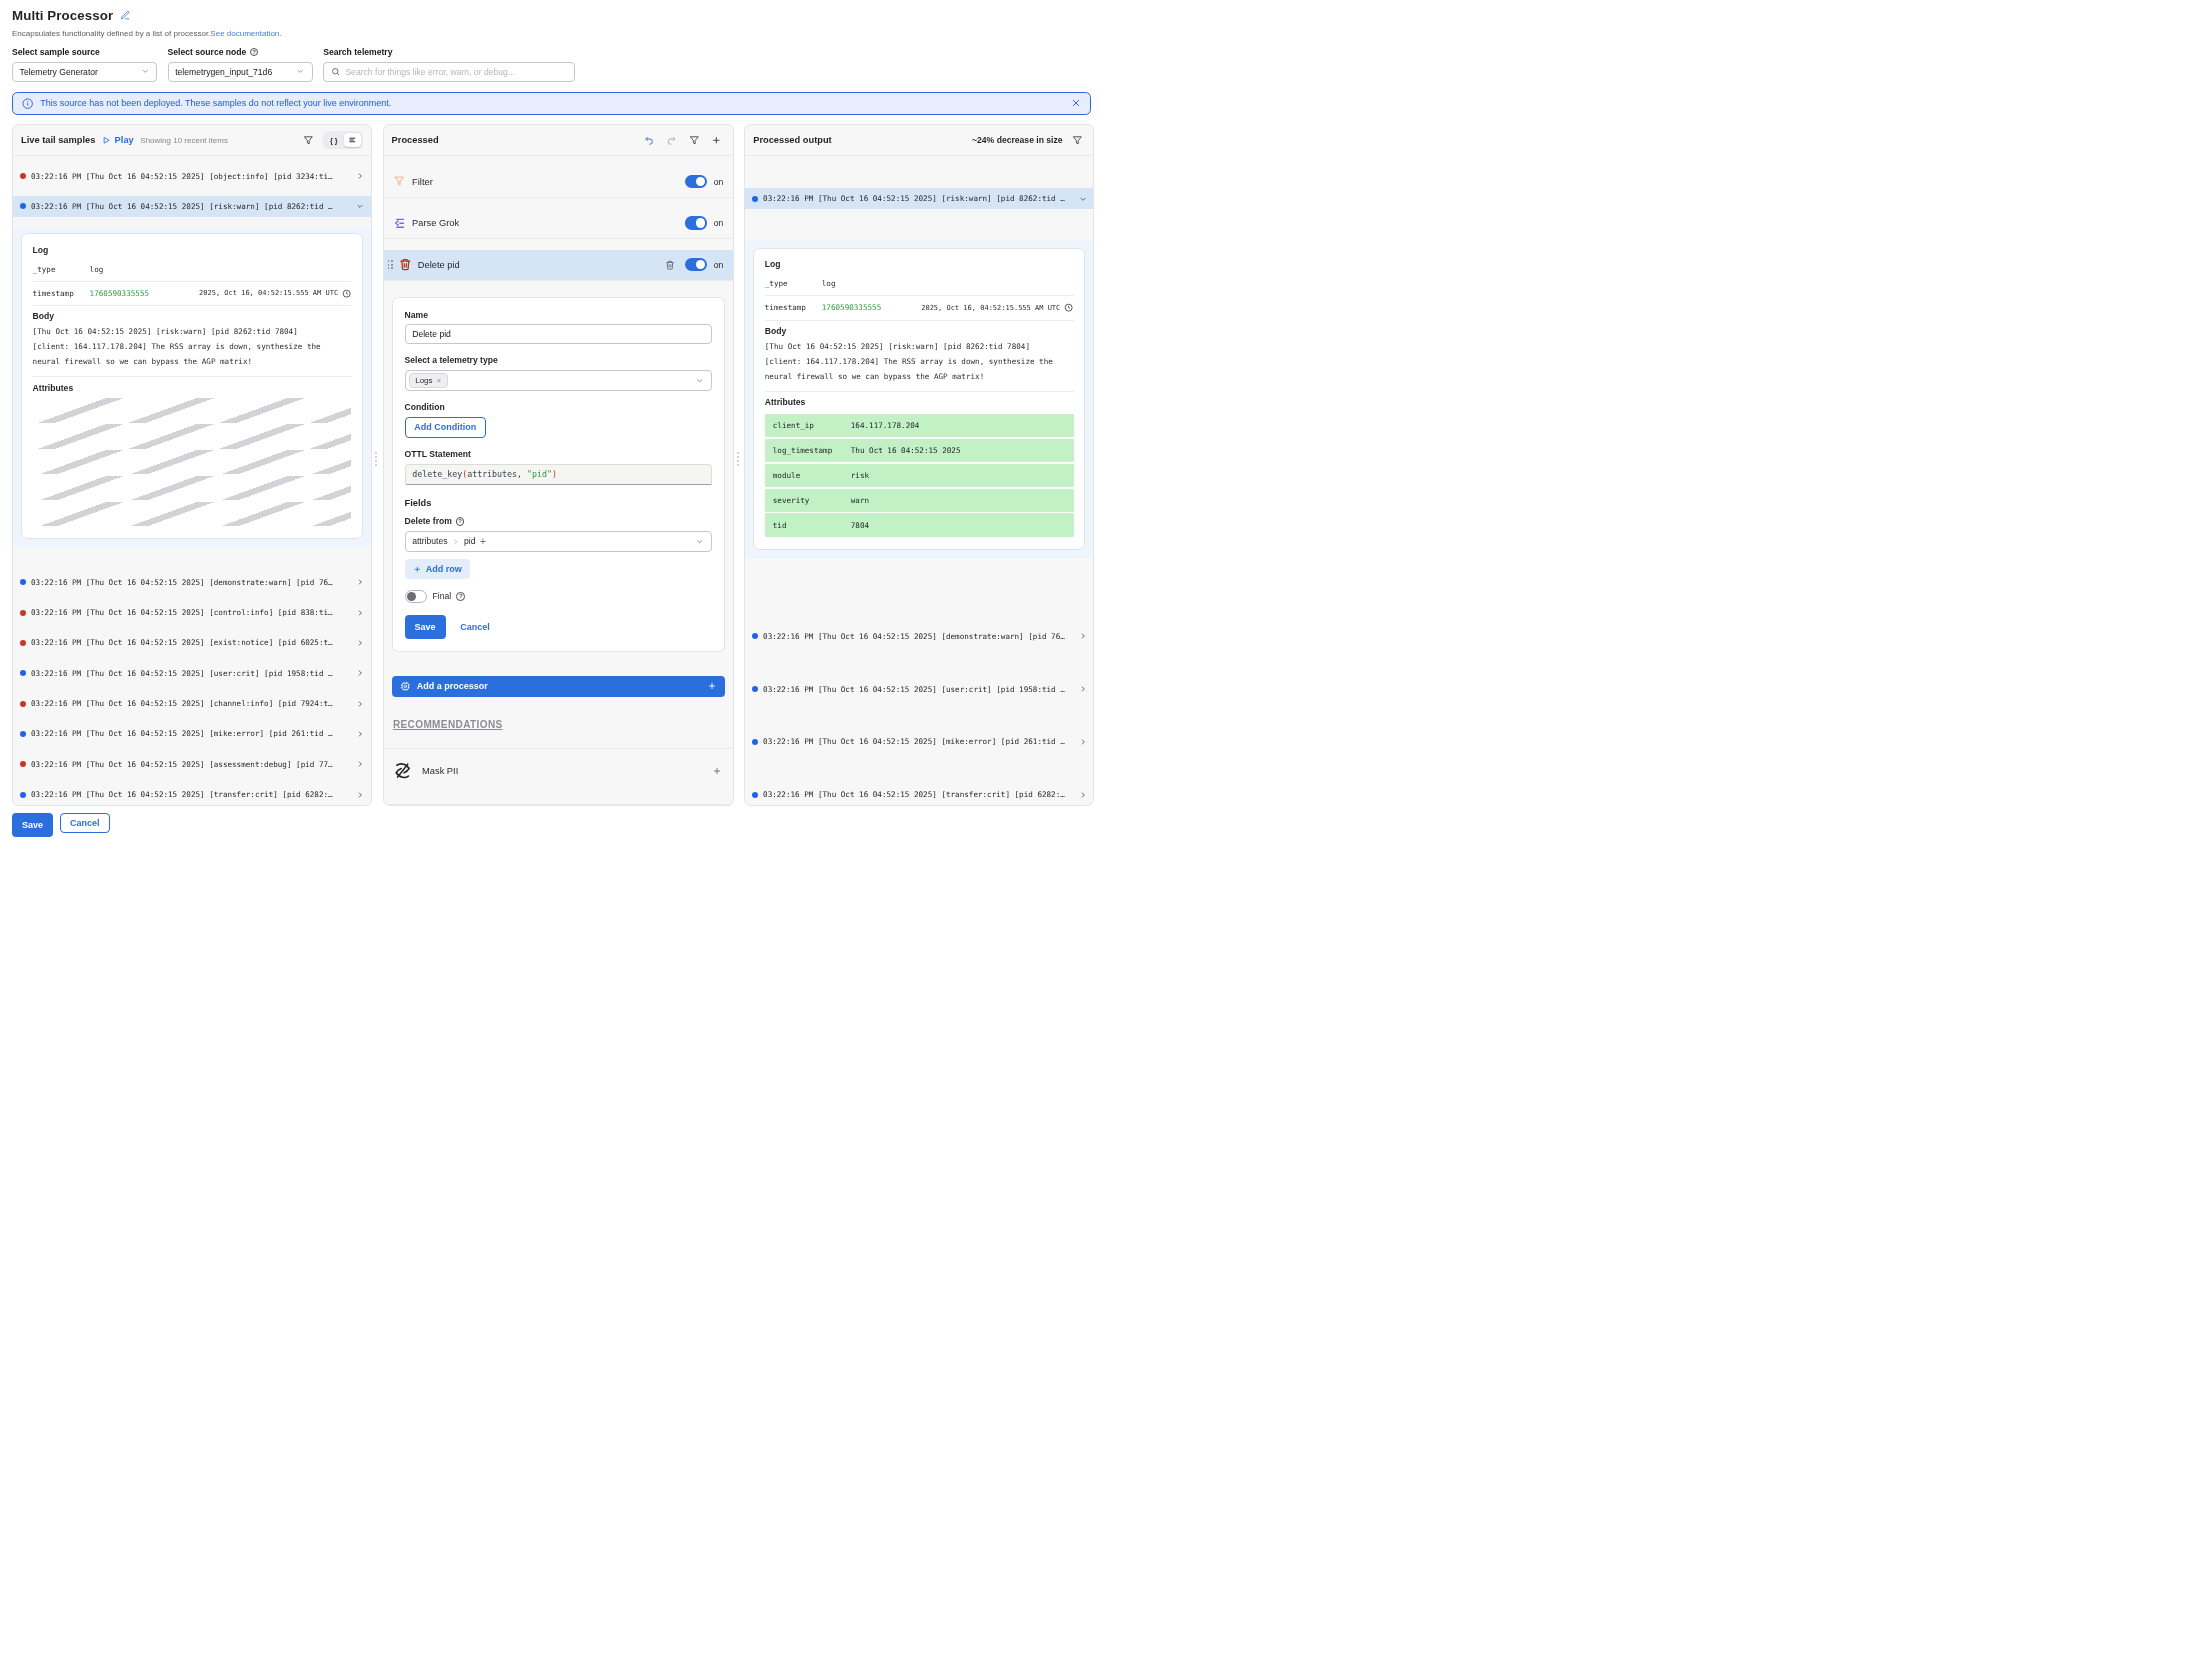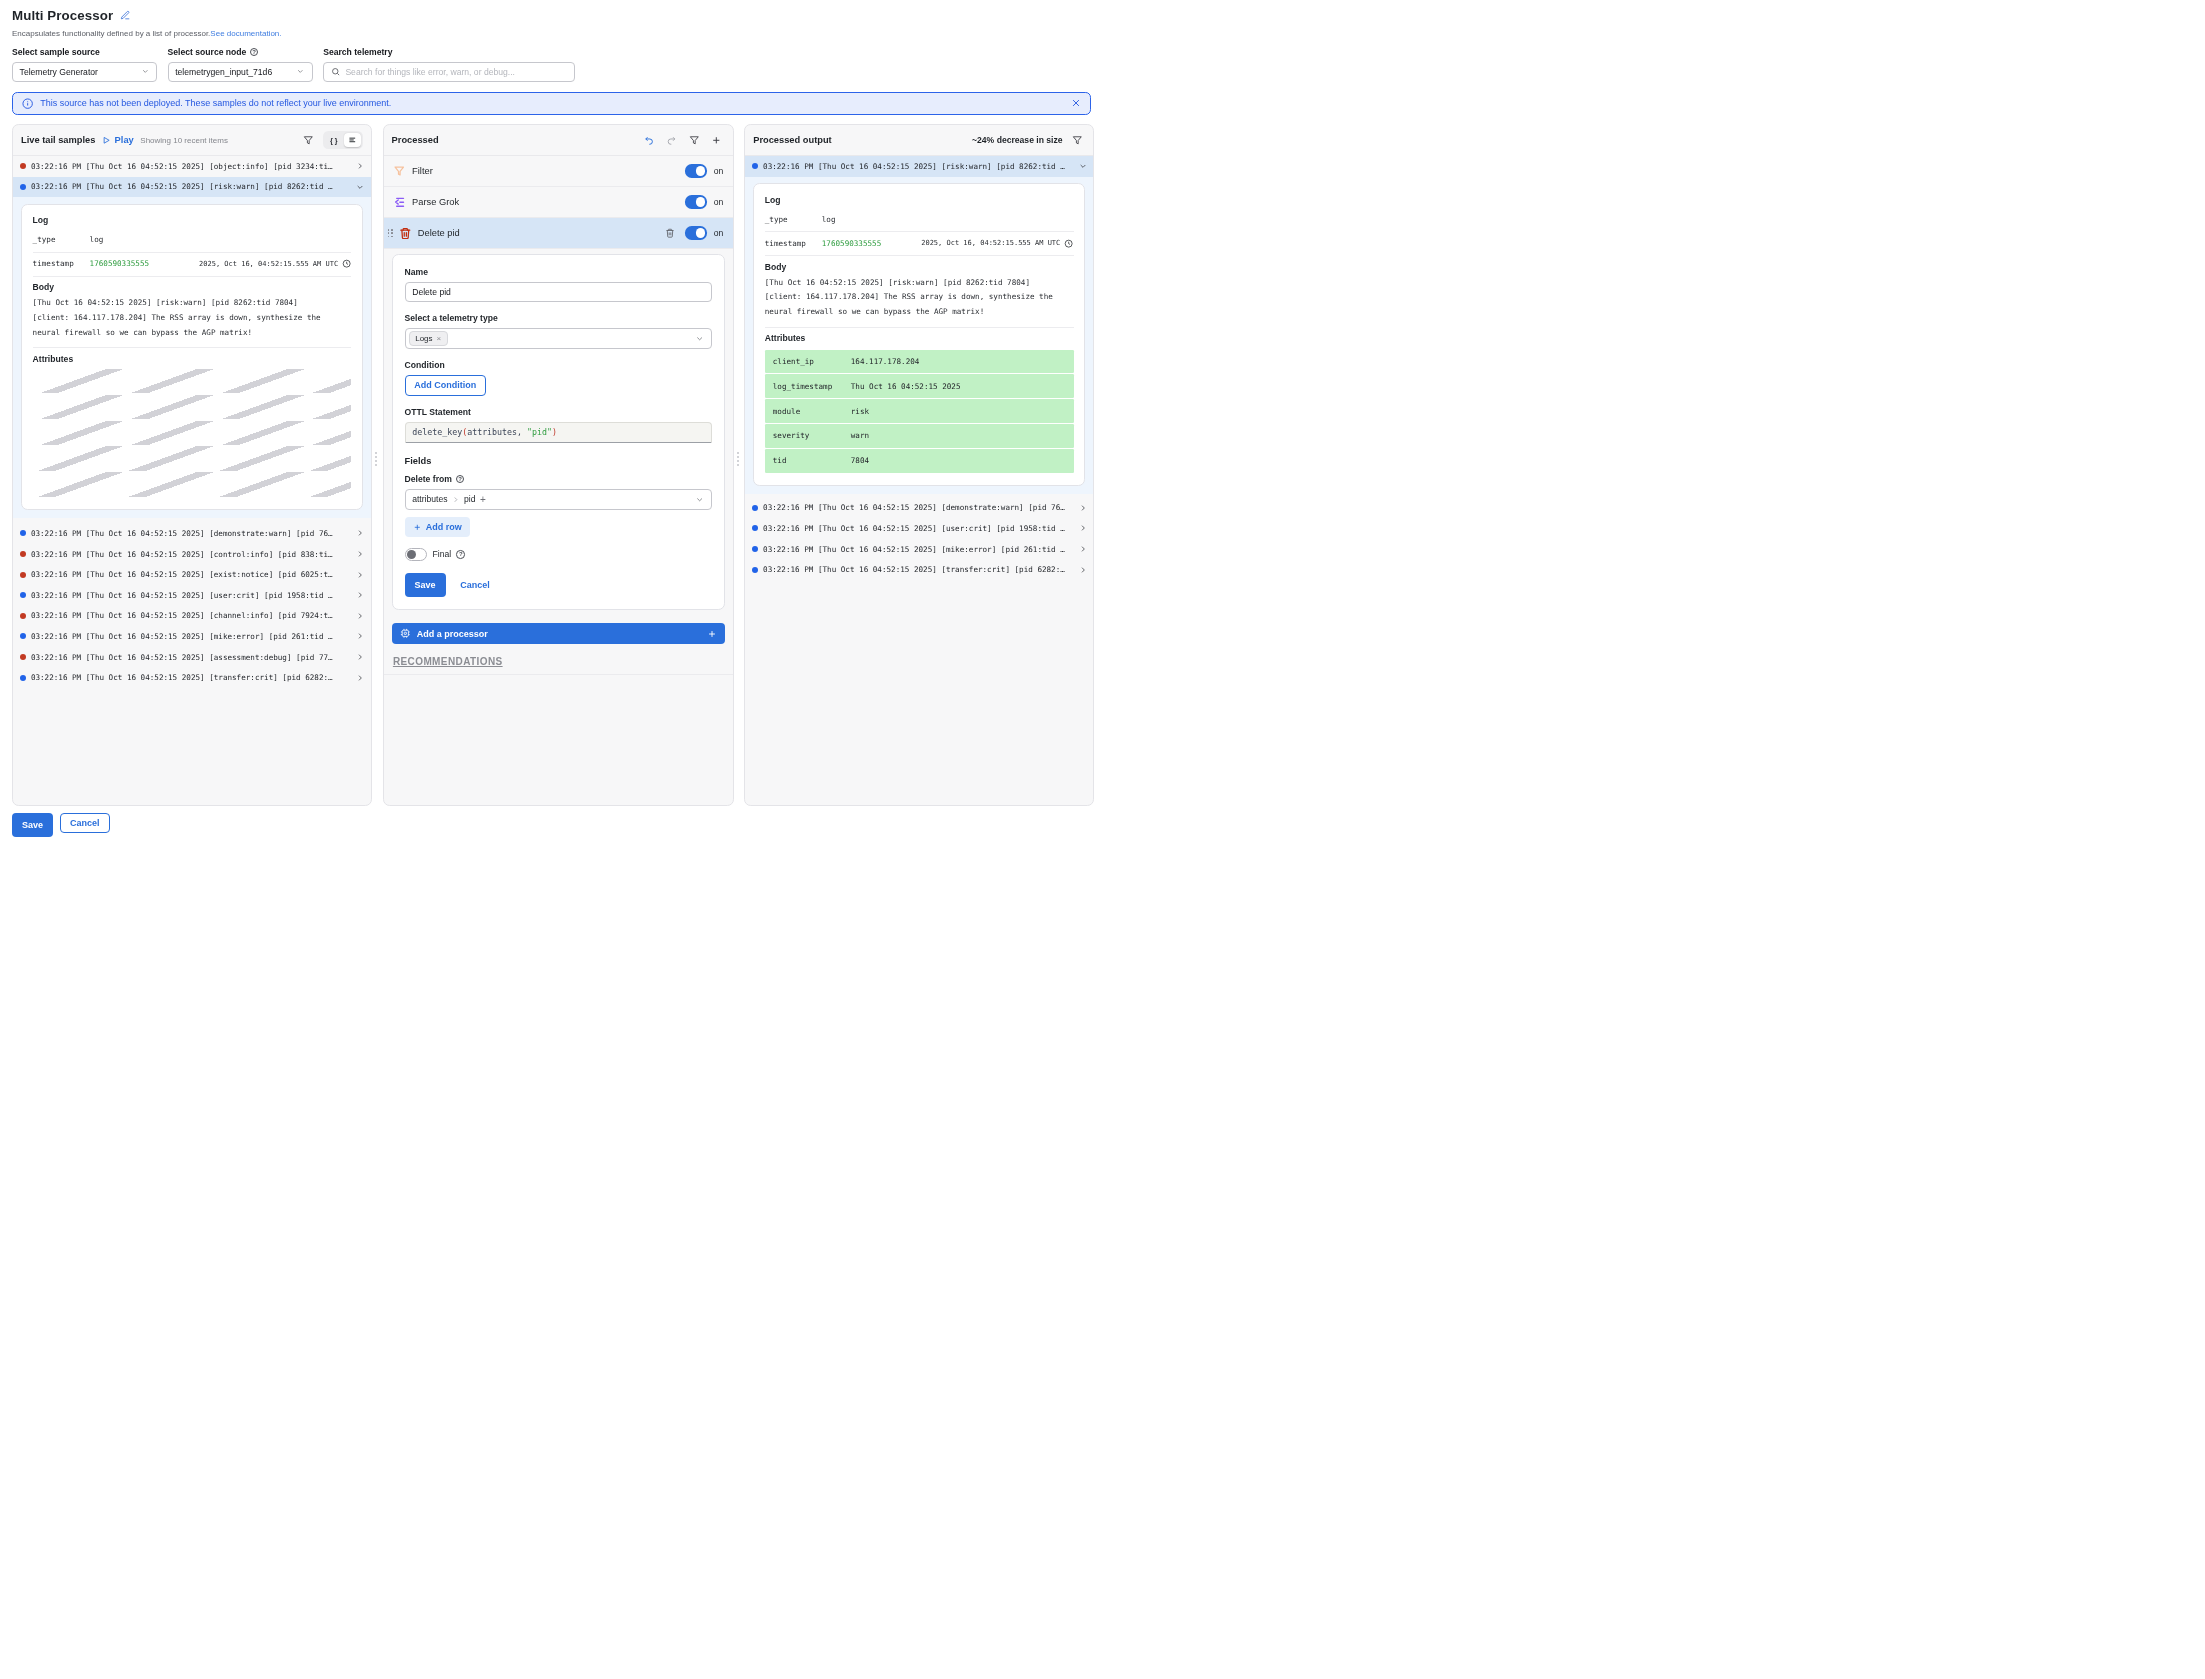--- a/index.html
+++ b/index.html
@@ -29,21 +29,21 @@
 
   
   .banner { margin:10px 12px 0 12px; height:23px; background:#e7edfd; border:1px solid #2c63e9; border-radius:5.3px;
       display:flex; align-items:center; padding:0 9.3px; gap:6.6px; color:#2558e0; font-size:9px; }
   .banner .spacer { flex:1; }
   .banner .close { cursor:pointer; display:inline-flex; color:#2558e0; }
 
   
   .cols { display:flex; gap:10.6px; padding:0 8.6px 0 12px; margin-top:9.3px; position:relative; }
   .panel { background:#f7f7f8; border:0.7px solid #e4e4e8; border-radius:6.6px; height:682px; overflow:hidden;
-      display:flex; flex-direction:column; }
+      display:flex; flex-direction:column;justify-content:space-between; }
   .panel.left { width:360px; } .panel.mid { width:351px; } .panel.right { width:350px; }
   .panel-hd { height:31px; min-height:31px; display:flex; align-items:center; gap:6.6px; padding:0 8px; border-bottom:0.7px solid #e9e9ec; }
   .panel-title { font-size:9.3px; font-weight:700; }
   .hd-spacer { flex:1; }
   .icon-btn { display:inline-flex; align-items:center; justify-content:center; width:16px; height:16px; color:#3f4046; cursor:pointer; }
   .seg { background:#ececee; border-radius:5.3px; padding:2px; display:flex; gap:1.3px; }
   .seg-btn { width:17.3px; height:14.6px; border-radius:4px; display:flex; align-items:center; justify-content:center;
       font-size:7.3px; font-weight:700; color:#2b2d33; cursor:pointer; }
   .seg-btn.active { background:#fff; box-shadow:0 0.7px 1.3px rgba(0,0,0,.18); }
   .play { display:flex; align-items:center; gap:4px; color:#2a6fdb; font-size:9.3px; font-weight:700; cursor:pointer; }
@@ -538,20 +538,35 @@
       </span>
       <span>Add a processor</span>
       <span class="hd-spacer"></span>
       <svg width="10" height="10" viewBox="0 0 24 24" fill="none" stroke="currentColor" stroke-width="2.2">
           <path d="M12 5v14M5 12h14"></path>
         </svg>
     </div>
 
     <div class="recs-label">RECOMMENDATIONS</div>
 
+    <div class="rec-row">
+      <span>
+        <svg width="17.3" height="17.3" viewBox="0 0 24 24" fill="none" stroke="#1f2328" stroke-width="2.2" stroke-linecap="round">
+            <path d="M4 4.5C8 1.5 16 1.5 21 9c0 0-2.5 4.5-7 6"></path>
+            <path d="M20 19.5C16 22.5 8 22.5 3 15c0 0 2.5-4.5 7-6"></path>
+            <path d="M19 3L5 21"></path>
+          </svg>
+      </span>
+      <span class="rec-name">Mask PII</span>
+      <span class="plus-g">
+        <svg width="10" height="10" viewBox="0 0 24 24" fill="none" stroke="currentColor" stroke-width="2">
+            <path d="M12 5v14M5 12h14"></path>
+          </svg>
+      </span>
+    </div>
 
     <div style="border-top:0.7px solid #ebebee;"></div>
   </div>
 
   <div class="panel right">
     <div class="panel-hd">
       <span class="panel-title">Processed output</span>
       <span class="hd-spacer"></span>
       <span class="size-note">~24% decrease in size</span>
       <span class="icon-btn">

